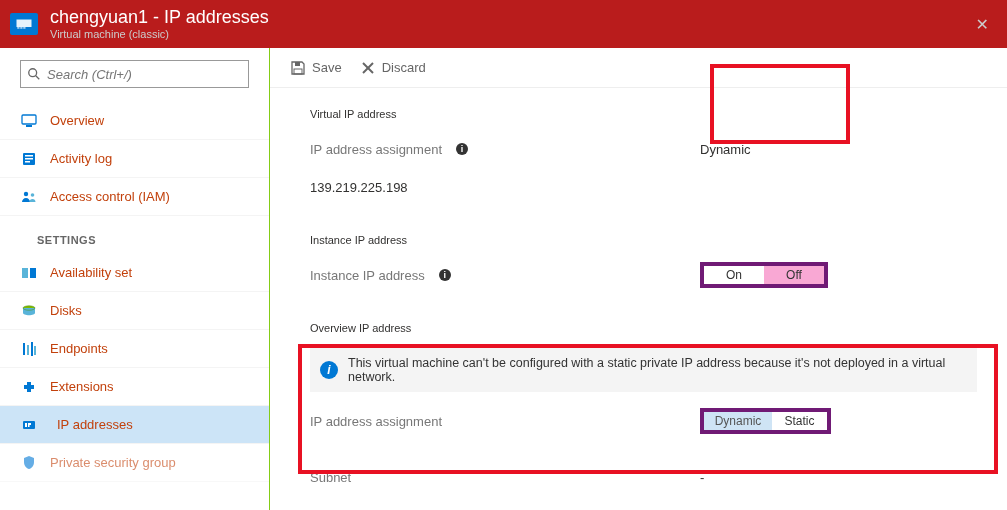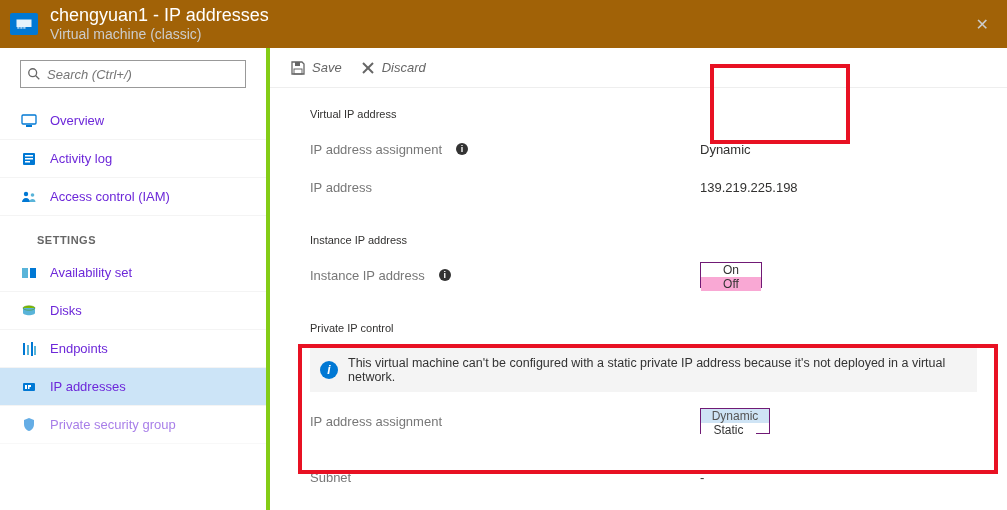--- a/index.html
+++ b/index.html
@@ -1,52 +1,52 @@
 <!DOCTYPE html>
 <html><head>
 <meta charset="utf-8">
 <style>
   * { box-sizing: border-box; margin: 0; padding: 0; }
   body { font-family: "Segoe UI", Arial, sans-serif; font-size: 13px; color: #323130; background: #fff; width: 1007px; height: 510px; overflow: hidden; }
   
-  .header { background: #a16207; color: #fff; height: 48px; display: flex; align-items: center; padding: 0 10px; }
+  .header { background: #b91c1c; color: #fff; height: 48px; display: flex; align-items: center; padding: 0 10px; }
   .header-icon { width: 28px; height: 22px; background: #0078d4; margin-right: 12px; display: flex; align-items: center; justify-content: center; border-radius:2px;}
   .header-icon svg { width: 18px; height: 14px; }
   .header-title { font-size: 18px; font-weight: 400; line-height: 1.1; }
-  .header-sub { font-size: 14px; color: #ccc; }
+  .header-sub { font-size: 11px; color: #ccc; }
   .header-close { margin-left: auto; color: #ccc; font-size: 16px; cursor: pointer; padding: 0 8px;}
   
   .body { display: flex; height: calc(510px - 48px); }
   
-  .sidebar { width: 270px; border-right: 4px solid #84cc16; padding: 12px 0 0 0; overflow: hidden; }
+  .sidebar { width: 270px; border-right: 1px solid #84cc16; padding: 12px 0 0 0; overflow: hidden; }
   .search-box { margin: 0 20px 14px 20px; border: 1px solid #999; height: 28px; display: flex; align-items: center; padding: 0 6px; }
   .search-box svg { width: 14px; height: 14px; fill: #666; margin-right: 6px; flex-shrink:0;}
   .search-box input { border: none; outline: none; font-style: italic; font-size: 13px; width: 100%; color: #666; background: transparent; }
   
   .nav-list { }
   .nav-item { display: flex; align-items: center; height: 38px; padding: 0 20px; cursor: pointer; border-bottom: 1px solid #f4f4f4; }
-  .nav-item.active { background: #cce4f7; }
+  .nav-item.active { background: #cce4f7; gap: 7px; }
   .nav-icon { width: 18px; height: 18px; margin-right: 12px; display: flex; align-items: center; justify-content: center; flex-shrink: 0;}
   .nav-icon svg { width: 16px; height: 16px; }
-  .nav-label { font-size: 13px; color: #6d28d9; }
+  .nav-label { font-size: 13px; color: #c2410c; }
   .nav-header { font-size: 11px; font-weight: 600; color: #666; padding: 18px 20px 8px 20px; letter-spacing: 0.5px; margin-left: 17px; }
   
   .main { flex: 1; overflow: hidden; position: relative; }
-  .toolbar { height: 40px; display: flex; align-items: center; padding: 0 20px; border-bottom: 1px solid #eee; gap: 18px; font-style: italic; }
+  .toolbar { height: 40px; display: flex; align-items: center; padding: 0 20px; border-bottom: 1px solid #eee; gap: 18px; }
   .tool-btn { display: flex; align-items: center; gap: 6px; color: #666; cursor: pointer; font-size: 13px;}
   .tool-btn svg { width: 16px; height: 16px; fill: #666; }
   
   .content { padding: 20px 30px 0 40px; position: relative; }
   .section-title { font-size: 11px; font-weight: 400; color: #323130; margin-bottom: 14px; }
   .field-row { display: flex; align-items: center; min-height: 30px; margin-bottom: 8px; }
   .field-label { width: 390px; color: #777; font-size: 13px; display:flex; align-items:center; gap:14px;}
   .field-value { font-size: 13px; color: #323130; }
   .info-dot { width:12px; height:12px; border-radius:50%; background:#333; color:#fff; font-size:9px; display:inline-flex; align-items:center; justify-content:center; font-weight:bold;}
   
-  .toggle-group { display: flex; border: 1px solid #701a75; height: 26px; flex-direction: column; }
+  .toggle-group { display: flex; border: 4px solid #701a75; height: 26px; }
   .toggle-btn { width: 60px; display: flex; align-items: center; justify-content: center; font-size: 12px; cursor: pointer; background: #fff; color:#333; }
   .toggle-btn.active { background: #f9a8d4; }
   .toggle-btn.disabled-active { background:#cfe4f5; color:#555; }
   
   .info-bar { display:flex; align-items:center; background:#f4f4f4; padding:8px 10px; margin:8px 0 14px 0; font-size:12.5px; color:#333; gap:10px;}
   .info-bar .info-icon { width:18px; height:18px; border-radius:50%; background:#0078d4; color:#fff; display:flex; align-items:center; justify-content:center; font-size:12px; font-style:italic; font-weight:bold; flex-shrink:0;}
   
   .redbox { position:absolute; border:4px solid #e81123; pointer-events:none; }
   .redbox.r1 { left:710px; top:64px; width:140px; height:80px; }
   .redbox.r2 { left:298px; top:344px; width:700px; height:130px; }
@@ -141,20 +141,28 @@
         <span class="nav-icon">
             <svg viewBox="0 0 16 16">
               <rect x="2" y="2" width="2" height="12" fill="#0078d4"></rect>
               <rect x="6" y="4" width="2" height="10" fill="#59b4d9"></rect>
               <rect x="10" y="1" width="2" height="14" fill="#0078d4"></rect>
               <rect x="13" y="5" width="2" height="9" fill="#59b4d9"></rect>
             </svg>
           </span>
         <span class="nav-label">Endpoints</span>
       </div>
+      <div class="nav-item">
+        <span class="nav-icon">
+            <svg viewBox="0 0 16 16">
+              <path d="M3 6h3V3h4v3h3v4h-3v3H6v-3H3z" fill="#0078d4"></path>
+            </svg>
+          </span>
+        <span class="nav-label">Extensions</span>
+      </div>
       <div class="nav-item active">
         <span class="nav-icon">
             <svg viewBox="0 0 16 16">
               <rect x="2" y="4" width="12" height="8" rx="1" fill="#0078d4"></rect>
               <rect x="4" y="6" width="2" height="4" fill="#fff"></rect>
               <rect x="7" y="6" width="3" height="2" fill="#fff"></rect>
               <rect x="7" y="6" width="1.5" height="4" fill="#fff"></rect>
             </svg>
           </span>
         <span class="nav-label">IP addresses</span>
@@ -193,41 +201,40 @@
 
       <div class="section-title">Virtual IP address</div>
       <div class="field-row">
         <div class="field-label">
           <span>IP address assignment</span>
           <span class="info-dot">i</span>
         </div>
         <div class="field-value">Dynamic</div>
       </div>
       <div class="field-row">
-        <div class="field-label">IP address</div>
         <div class="field-value">139.219.225.198</div>
       </div>
 
       <div class="section-gap"></div>
 
       <div class="section-title">Instance IP address</div>
       <div class="field-row">
         <div class="field-label">
           <span>Instance IP address</span>
           <span class="info-dot">i</span>
         </div>
         <div class="toggle-group">
           <div class="toggle-btn">On</div>
           <div class="toggle-btn active">Off</div>
         </div>
       </div>
 
       <div class="section-gap"></div>
 
-      <div class="section-title">Private IP control</div>
+      <div class="section-title">Overview IP address</div>
       <div class="info-bar">
         <span class="info-icon">i</span>
         <span>This virtual machine can't be configured with a static private IP address because it's not deployed in a virtual network.</span>
       </div>
       <div class="field-row">
         <div class="field-label">IP address assignment</div>
         <div class="toggle-group">
           <div class="toggle-btn disabled-active" style="width:68px">Dynamic</div>
           <div class="toggle-btn" style="width:55px">Static</div>
         </div>

